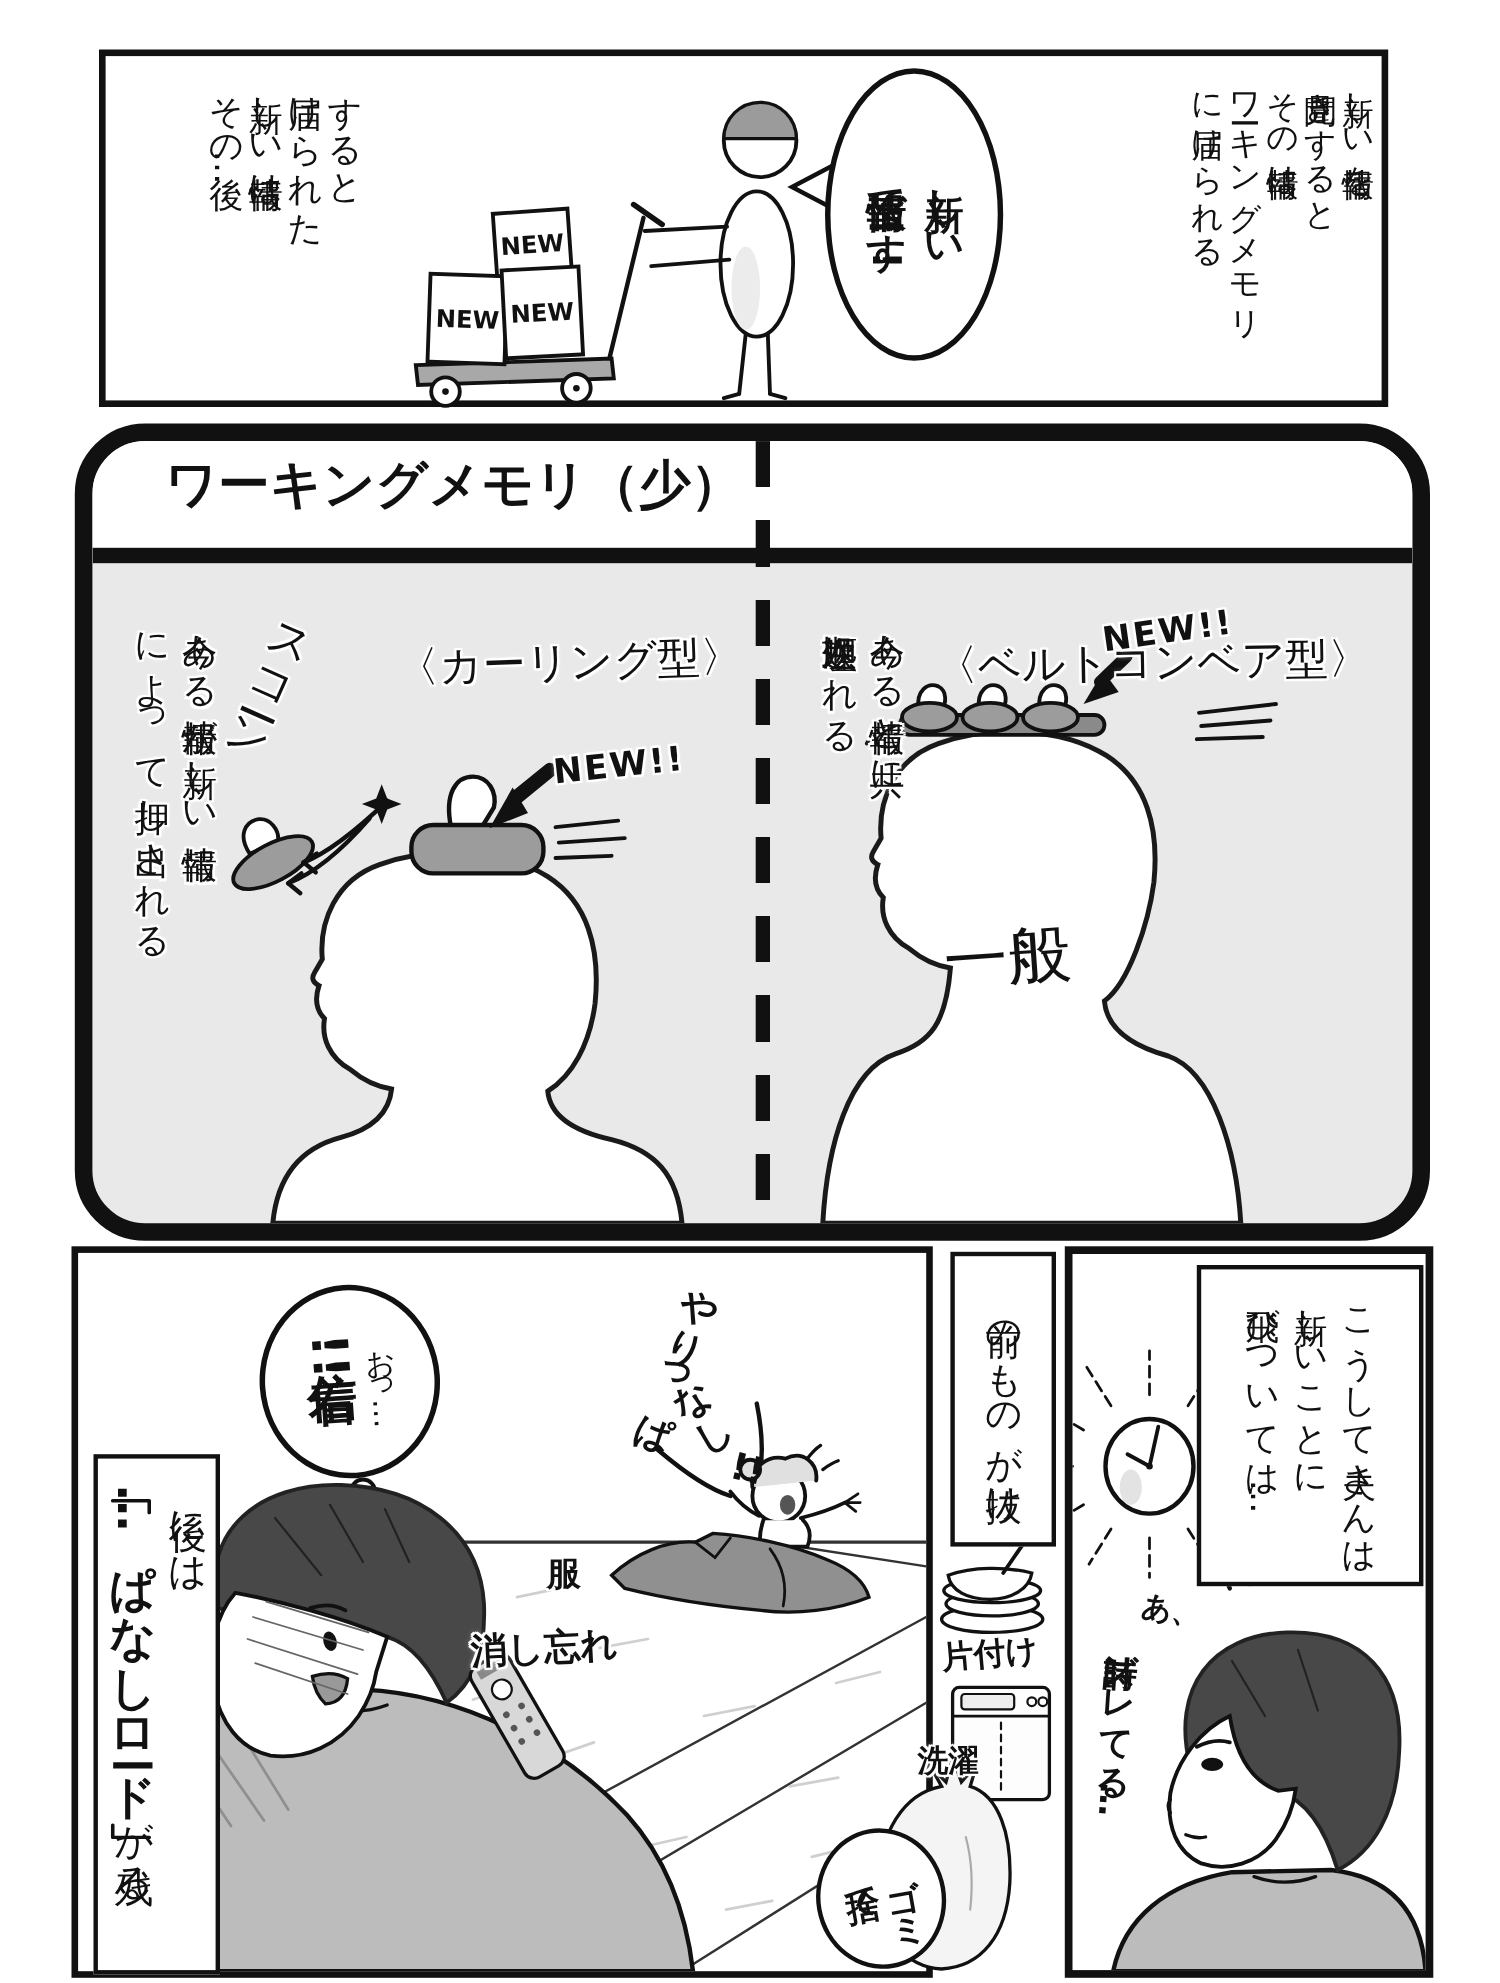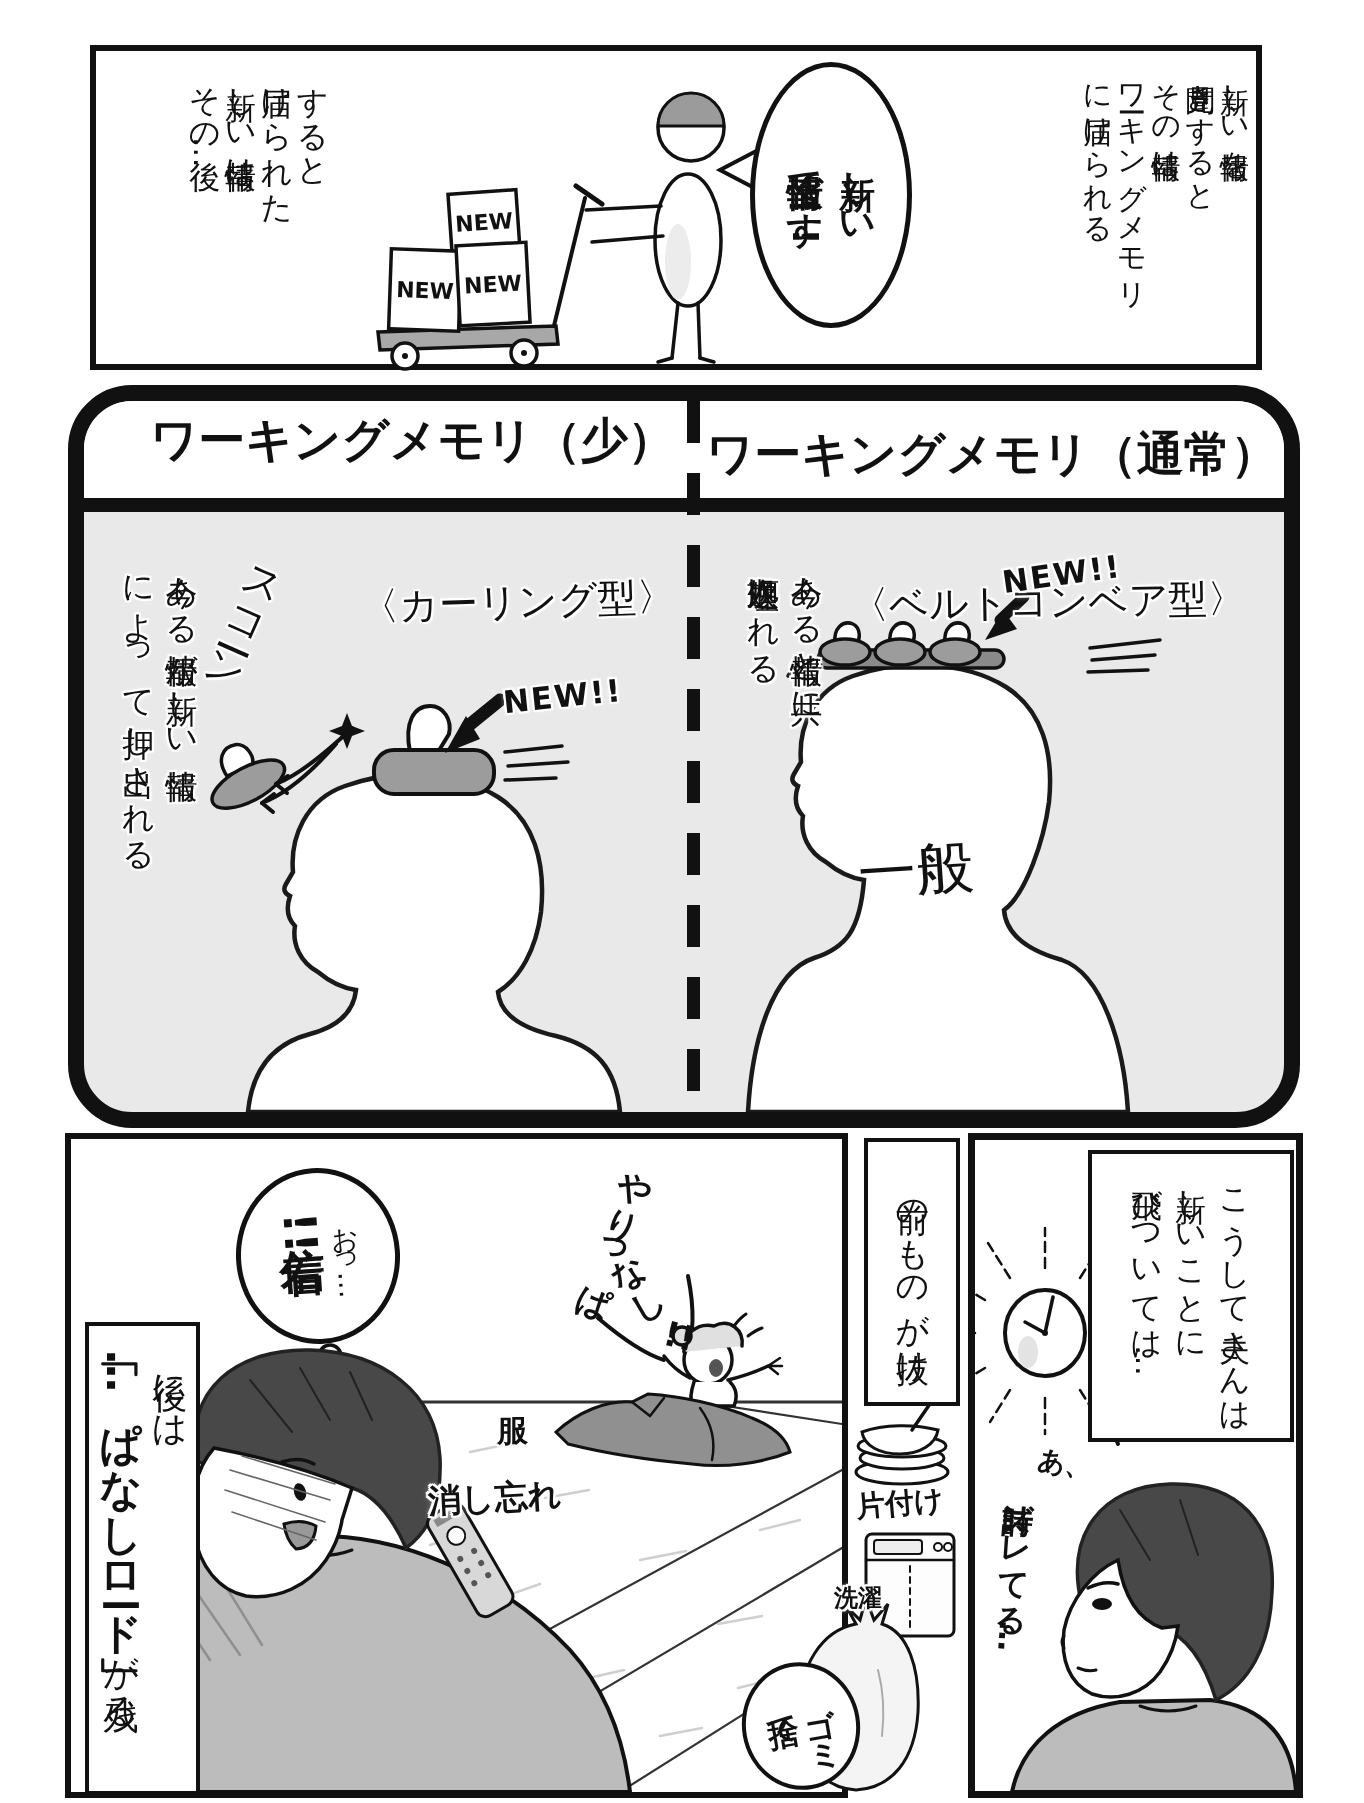--- a/index.html
+++ b/index.html
@@ -20,21 +20,20 @@
 <div id="page">
 
   <div class="panel z1" style="left:90px;top:45px;width:1172px;height:325px;"></div>
 
   <div class="abs z1" style="left:68px;top:385px;width:1232px;height:743px;background:#e9e9e9;
               border:16px solid #111;border-radius:64px;box-sizing:border-box;overflow:hidden;">
     <div class="abs" style="left:0;top:0;width:100%;height:97px;background:#fff;border-bottom:14px solid #111;"></div>
     <div class="abs" style="left:603px;top:0;width:13px;height:100%;
                 background:repeating-linear-gradient(180deg,#111 0 42px,transparent 42px 72px);"></div>
     <div class="abs nowrap" style="left:0;top:8px;width:603px;text-align:center;font-size:47px;font-weight:800;margin-left:27px;">ワーキングメモリ（少）</div>
-    <div class="abs nowrap" style="left:616px;top:22px;width:584px;text-align:center;font-size:47px;font-weight:800;">ワーキングメモリ（通常）</div>
   </div>
 
   <div class="panel z1" style="left:65px;top:1133px;width:783px;height:665px;"></div>
 
   <div class="panel z1" style="left:968px;top:1133px;width:335px;height:665px;border-width:7px;"></div>
 
   <svg class="z2" width="1364" height="1803" viewBox="0 0 1364 1803">
     <defs>
       <clipPath id="clipMid">
           <rect x="84" y="401" width="1200" height="711" rx="50"></rect>
@@ -367,21 +366,21 @@
     </div>
   </div>
 
   <div class="abs z3 vtext" style="left:626px;top:1152px;height:160px;font-size:34px;font-weight:600;transform:rotate(20deg);transform-origin:top center;">やりっぱ</div>
   <div class="abs z3 vtext" style="left:584px;top:1238px;height:90px;font-size:34px;font-weight:600;transform:rotate(-32deg);transform-origin:top center;">なし</div>
   <div class="abs z3" style="left:664px;top:1316px;font-size:34px;font-weight:700;transform:rotate(14deg);">!!</div>
 
   <div class="abs z3 halo nowrap" style="left:497px;top:1410px;font-size:31px;font-weight:600;">服</div>
   <div class="abs z3 halo nowrap" style="left:428px;top:1476px;font-size:33px;font-weight:600;transform:rotate(-3deg);">消し忘れ</div>
   <div class="abs z3 halo nowrap" style="left:856px;top:1484px;font-size:29px;font-weight:600;transform:rotate(-5deg);">片付け</div>
-  <div class="abs z3 halo nowrap" style="left:834px;top:1582px;font-size:24px;font-weight:700;">洗濯</div>
+  <div class="abs z3 halo nowrap" style="left:834px;top:1582px;font-size:28px;font-weight:700;">洗濯</div>
 
   <div class="abs z3" style="left:742px;top:1662px;width:118px;height:128px;background:#fff;border:4px solid #111;border-radius:50%;
               display:flex;align-items:center;justify-content:center;box-sizing:border-box;transform:rotate(-10deg);">
     <div class="vtext" style="font-size:31px;font-weight:700;line-height:1.2;">
       <div>ゴミ</div>
       <div>捨て</div>
     </div>
   </div>
 
   <div class="abs z3" style="left:85px;top:1322px;width:115px;height:473px;background:#fff;border:4px solid #111;

